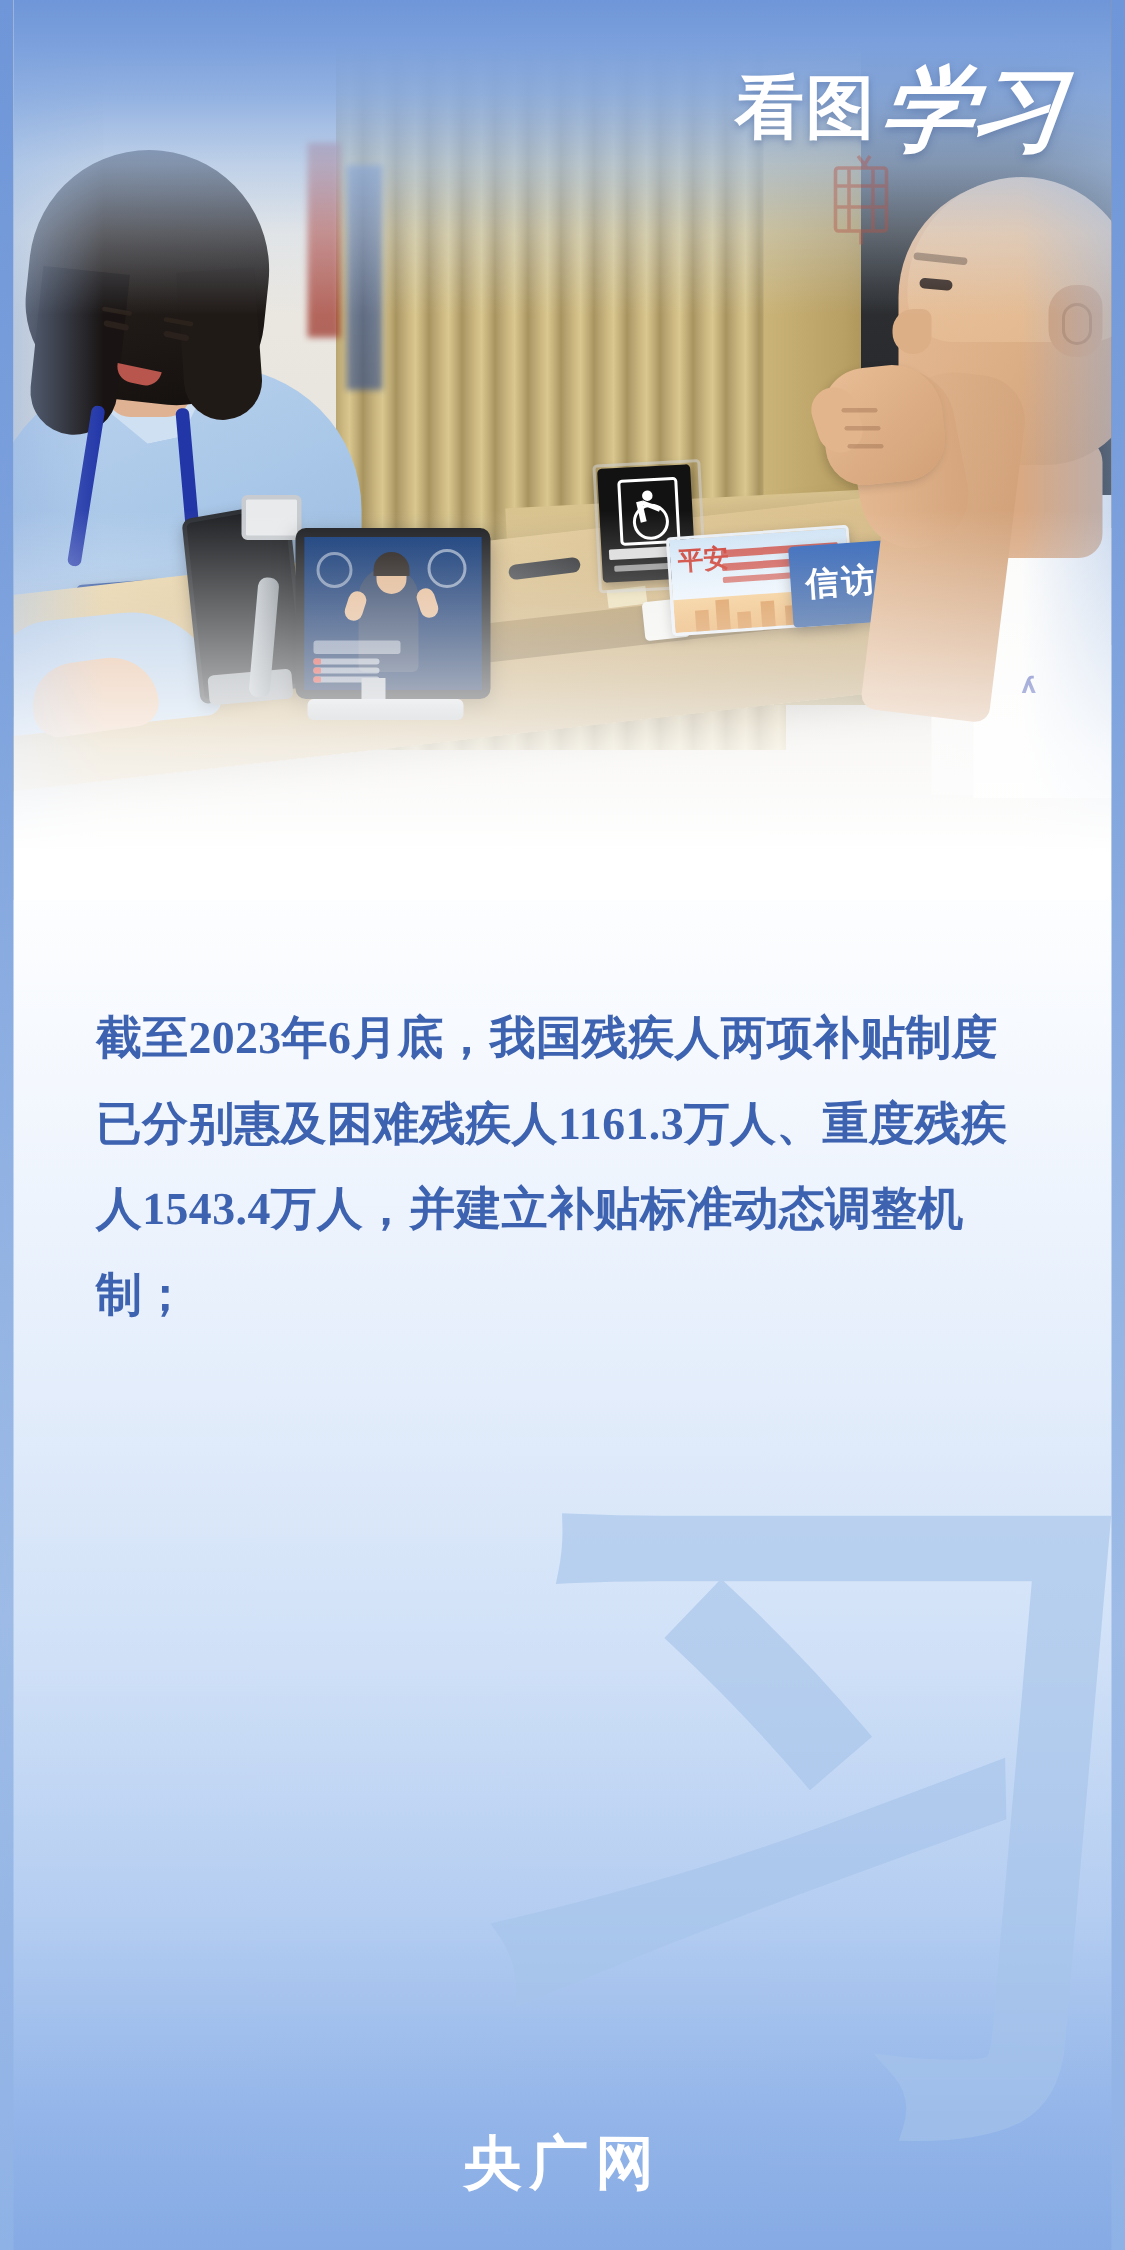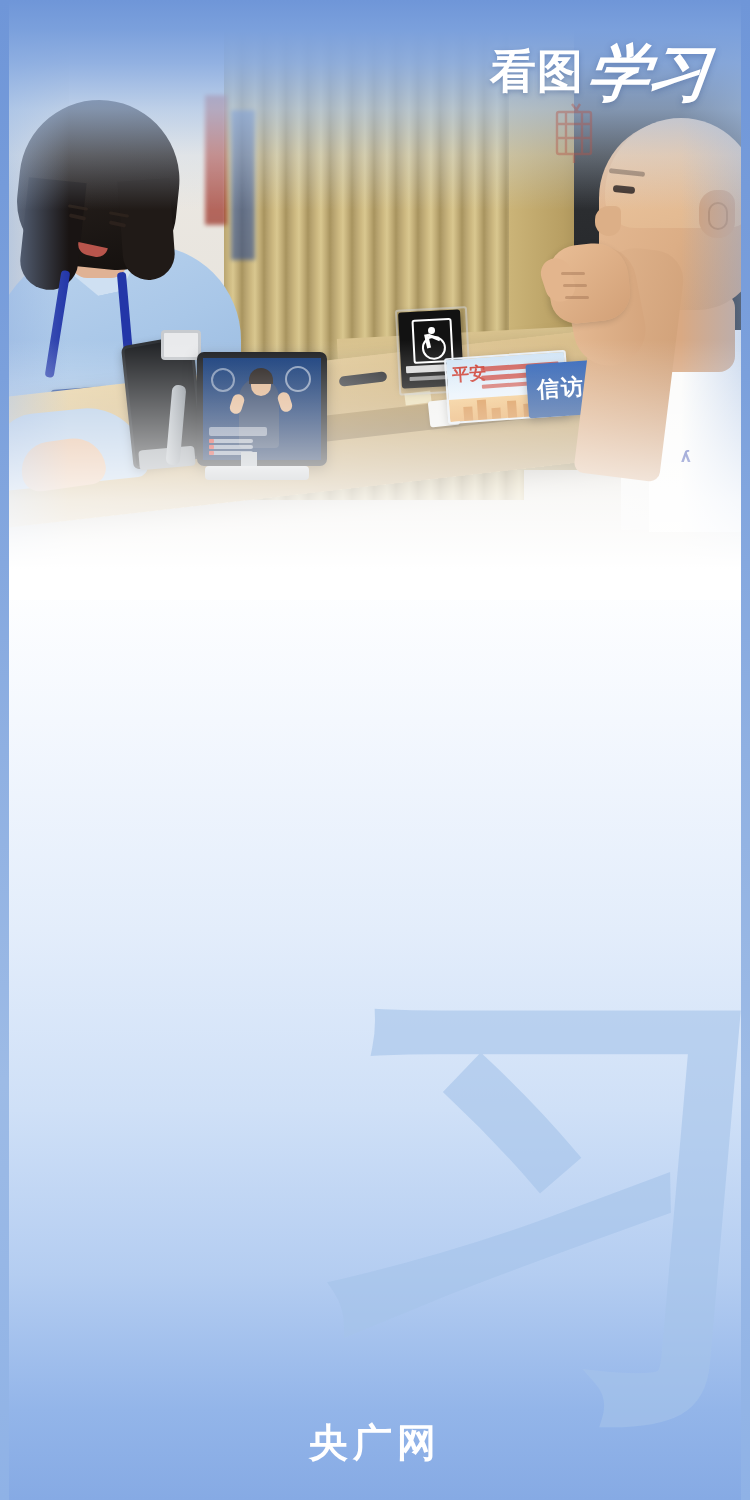--- a/index.html
+++ b/index.html
@@ -334,20 +334,21 @@
     </div>
     <div class="row1">
       <span class="kt">看图</span>
       <span class="xx">学习</span>
     </div>
   </div>
 
   <div id="watermark">习</div>
 
   <div id="body-text">
+    <p>截至2023年6月底，我国残疾人两项补贴制度已分别惠及困难残疾人1161.3万人、重度残疾人1543.4万人，并建立补贴标准动态调整机制；</p>
   </div>
 
   <div id="footer">
     <span class="cnr">央广网</span>
   </div>
 
   <div class="rail left"></div>
   <div class="rail right"></div>
 </div>
 

